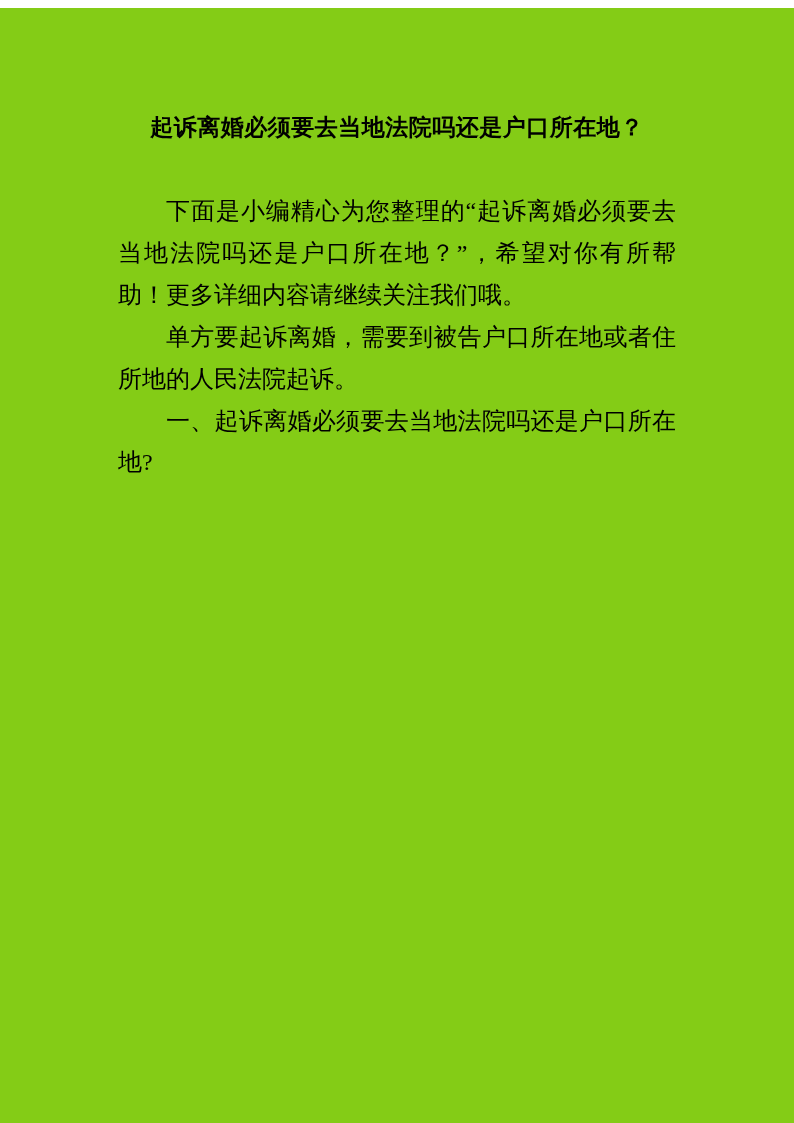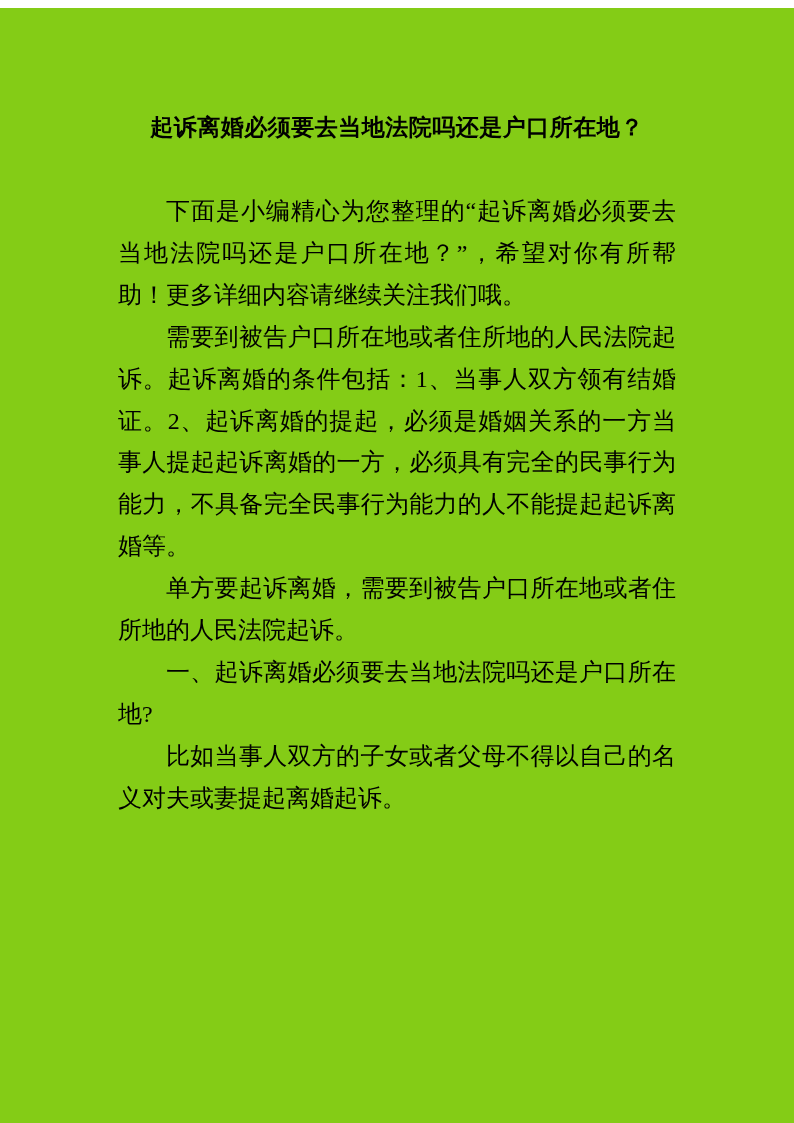--- a/index.html
+++ b/index.html
@@ -36,18 +36,16 @@
     word-break: normal;
   }
 </style>
 </head>
 <body>
 
 <div class="page">
   <h1 class="doc-title">起诉离婚必须要去当地法院吗还是户口所在地？</h1>
   <div class="doc-body">
     <p>下面是小编精心为您整理的“起诉离婚必须要去当地法院吗还是户口所在地？”，希望对你有所帮助！更多详细内容请继续关注我们哦。</p>
-    <p>需要到被告户口所在地或者住所地的人民法院起诉。起诉离婚的条件包括：1、当事人双方领有结婚证。2、起诉离婚的提起，必须是婚姻关系的一方当事人提起起诉离婚的一方，必须具有完全的民事行为能力，不具备完全民事行为能力的人不能提起起诉离婚等。</p>
     <p>单方要起诉离婚，需要到被告户口所在地或者住所地的人民法院起诉。</p>
     <p>一、起诉离婚必须要去当地法院吗还是户口所在地?</p>
-    <p>比如当事人双方的子女或者父母不得以自己的名义对夫或妻提起离婚起诉。</p>
   </div>
 </div>
 
 </body></html>

